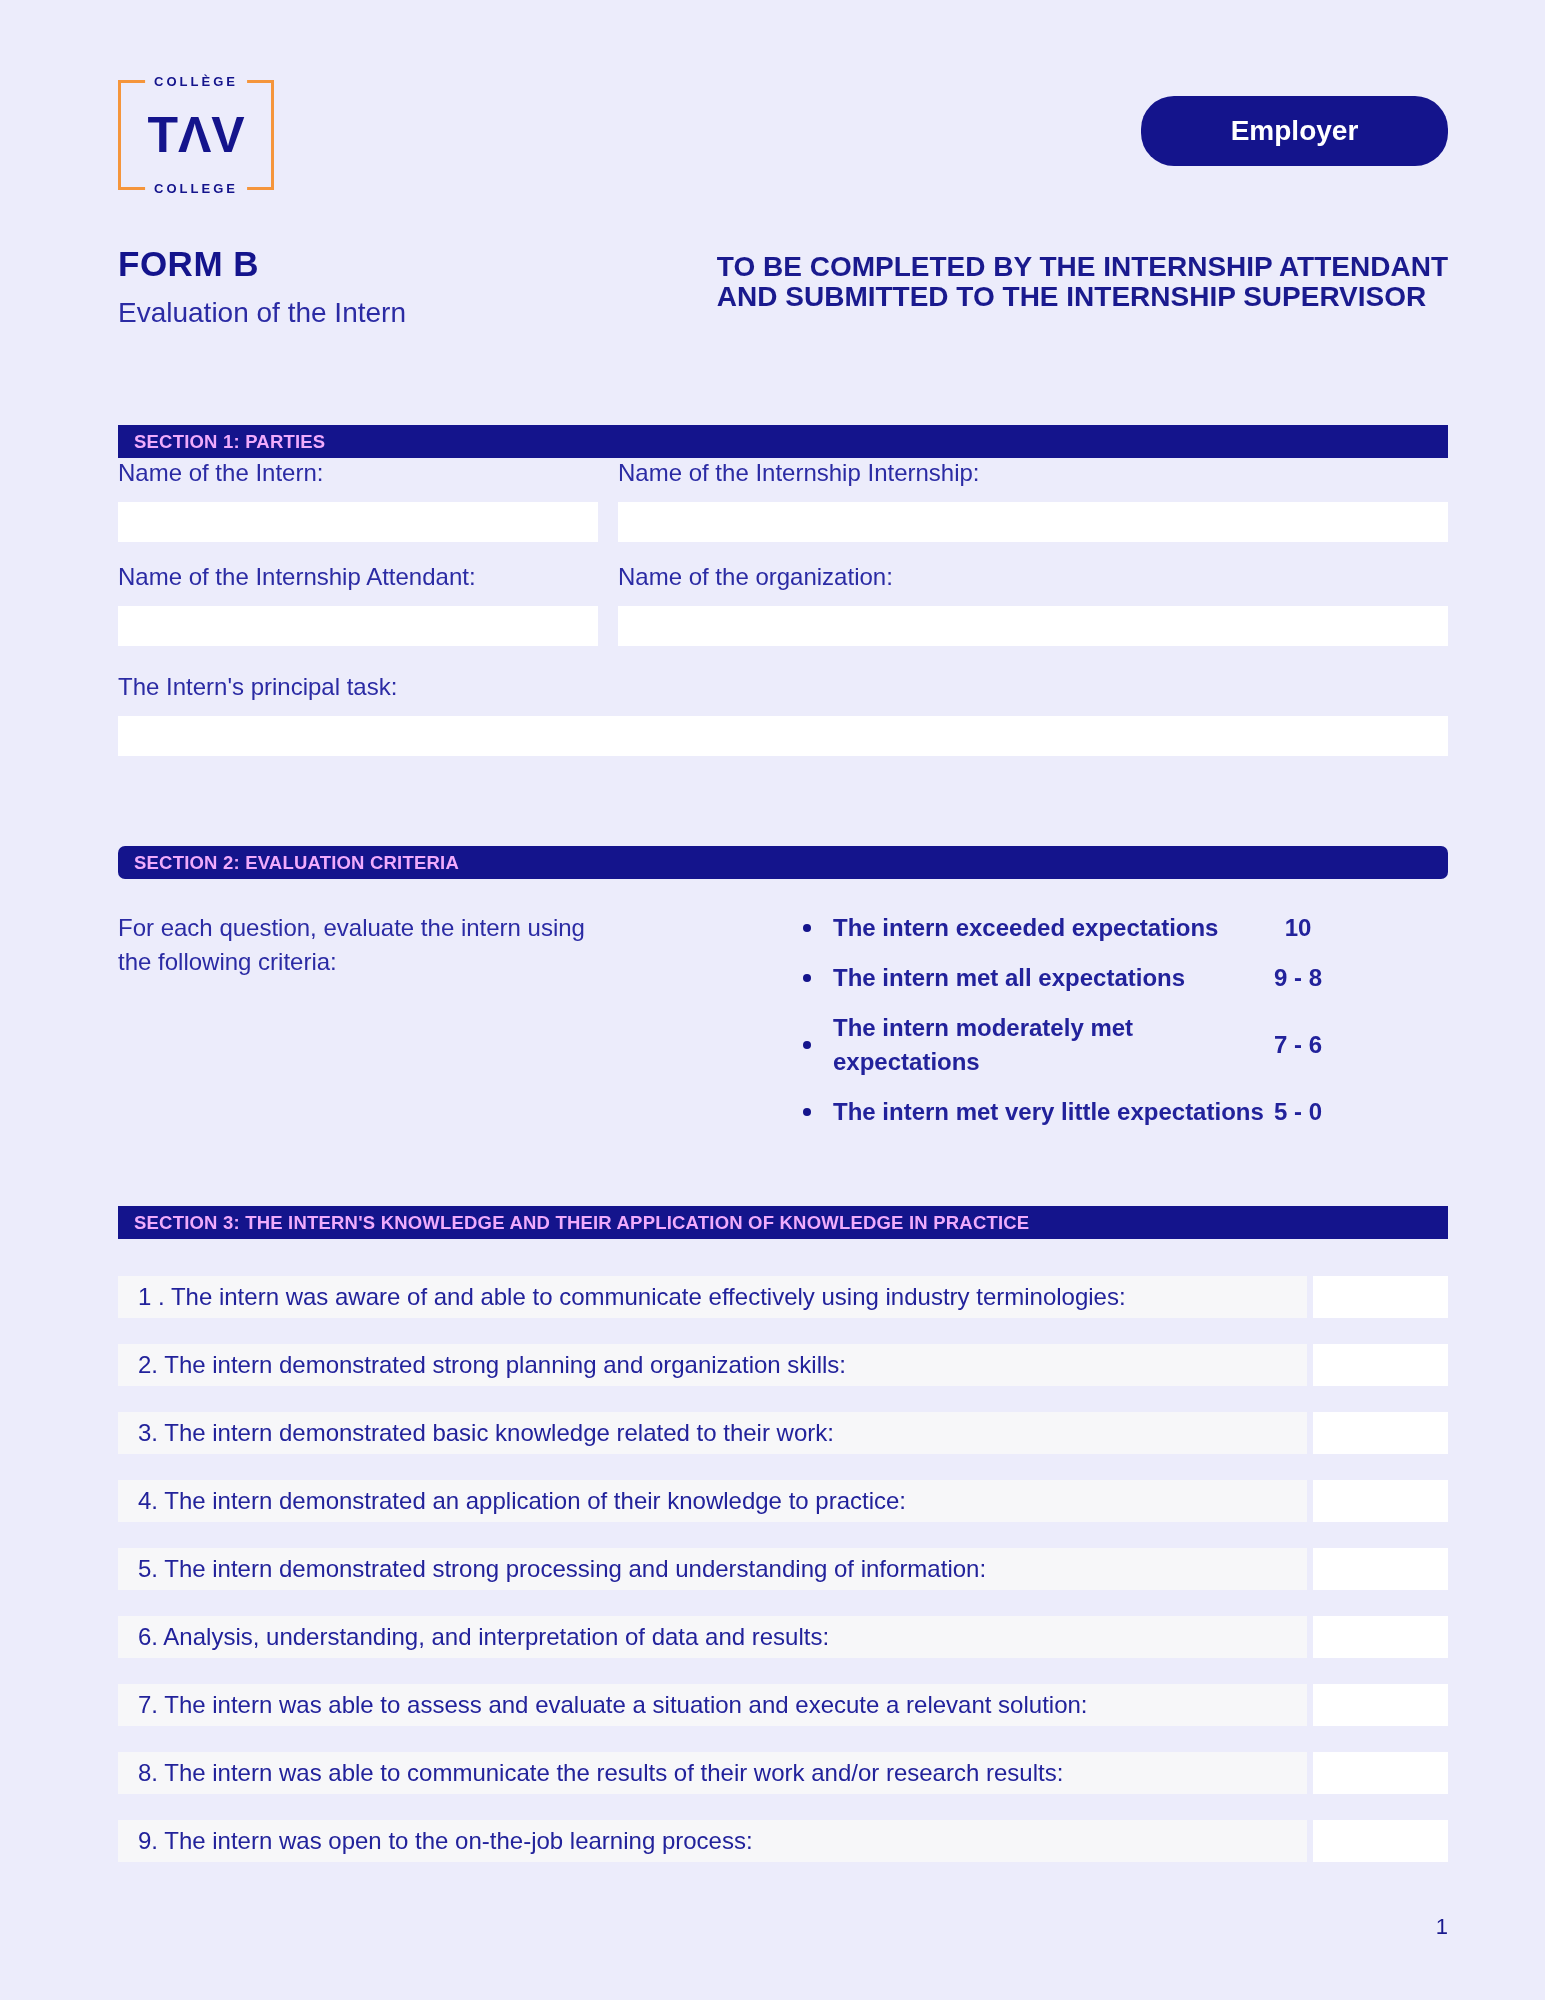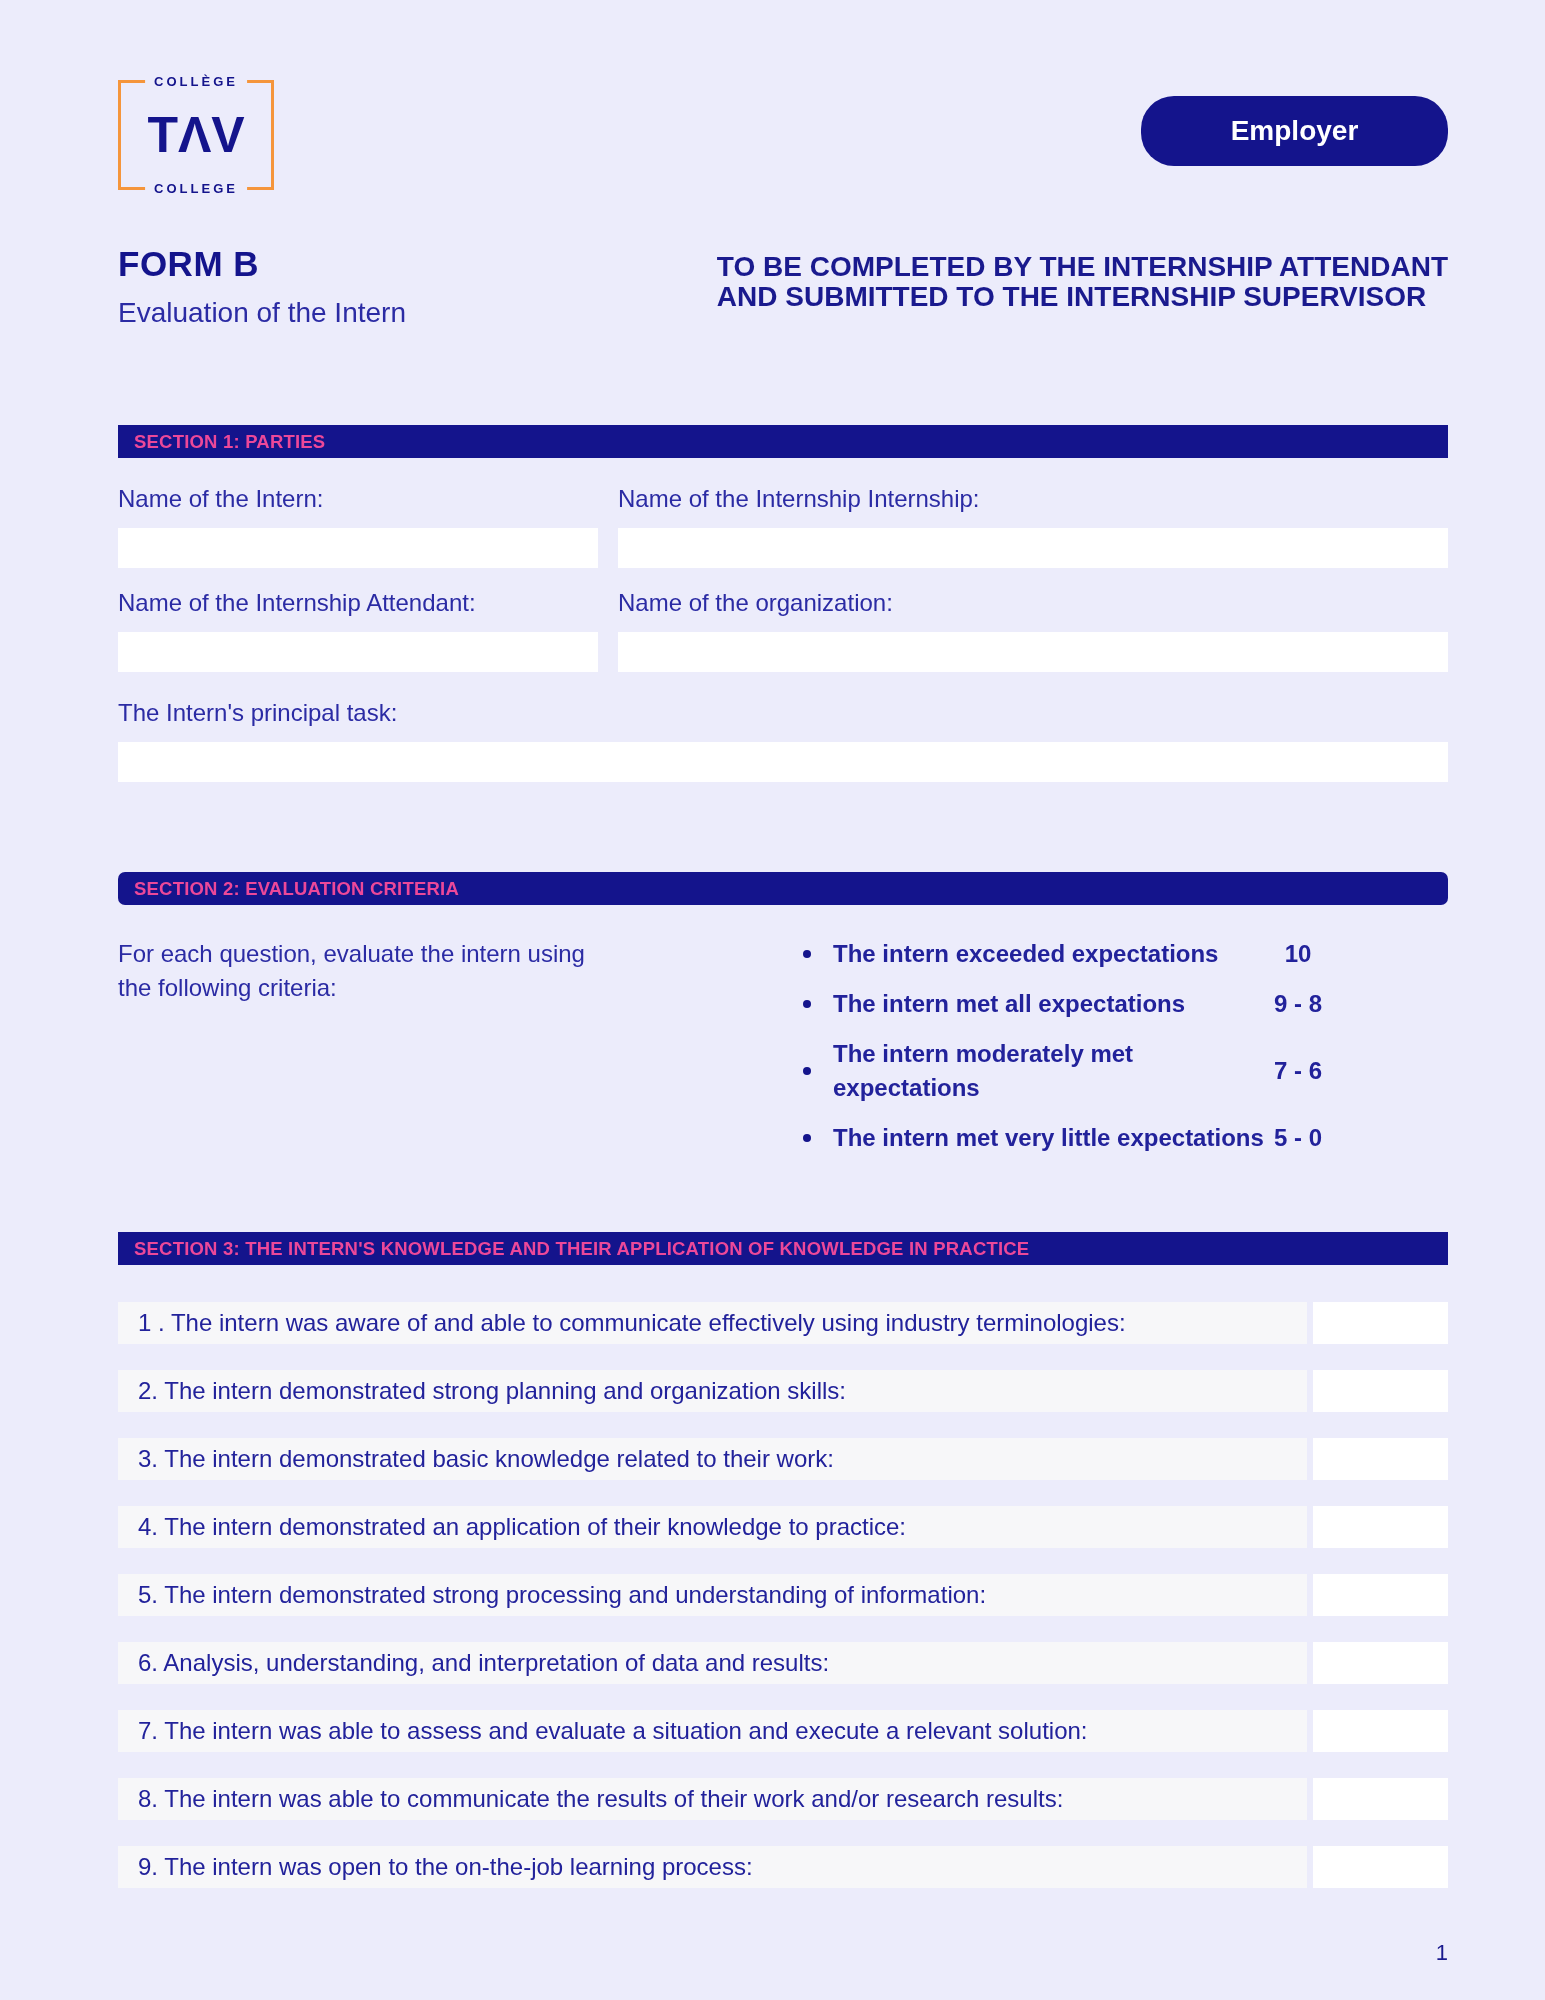--- a/index.html
+++ b/index.html
@@ -53,33 +53,33 @@
     color:var(--navy);letter-spacing:0.5px;
   }
   .subtitle{font-size:28px;line-height:34px;margin-top:8px;color:var(--text);}
   .note{
     text-align:left;font-weight:bold;font-size:28px;line-height:30px;
     color:var(--deep);margin-top:12px;
   }
 
   
   .section-bar{
-    height:33px;background:var(--navy);color:#ec4899;
+    height:33px;background:var(--navy);color:#f0abfc;
     display:flex;align-items:center;padding-left:16px;
     font-size:18.5px;font-weight:bold;letter-spacing:0.2px;
     box-sizing:border-box;
   }
   .s1{margin-top:95px;}
   .s2{margin-top:90px;border-radius:7px;}
   .s3{margin-top:61px;}
 
   
   .fields-grid{
     display:grid;grid-template-columns:480px 1fr;
-    column-gap:186px;row-gap:30px;margin-top:26px;gap:20px;
+    column-gap:186px;row-gap:30px;gap:20px;
   }
   .field label{display:block;font-size:24px;line-height:30px;margin-bottom:14px;color:var(--text);}
   .field input, .task input{
     display:block;width:100%;height:40px;border:0;background:#fff;
     box-sizing:border-box;padding:0 12px;font-size:22px;color:var(--text);
     font-family:"Liberation Sans", sans-serif;outline:none;
   }
   .task{margin-top:26px;}
   .task label{display:block;font-size:24px;line-height:30px;margin-bottom:14px;}
 

